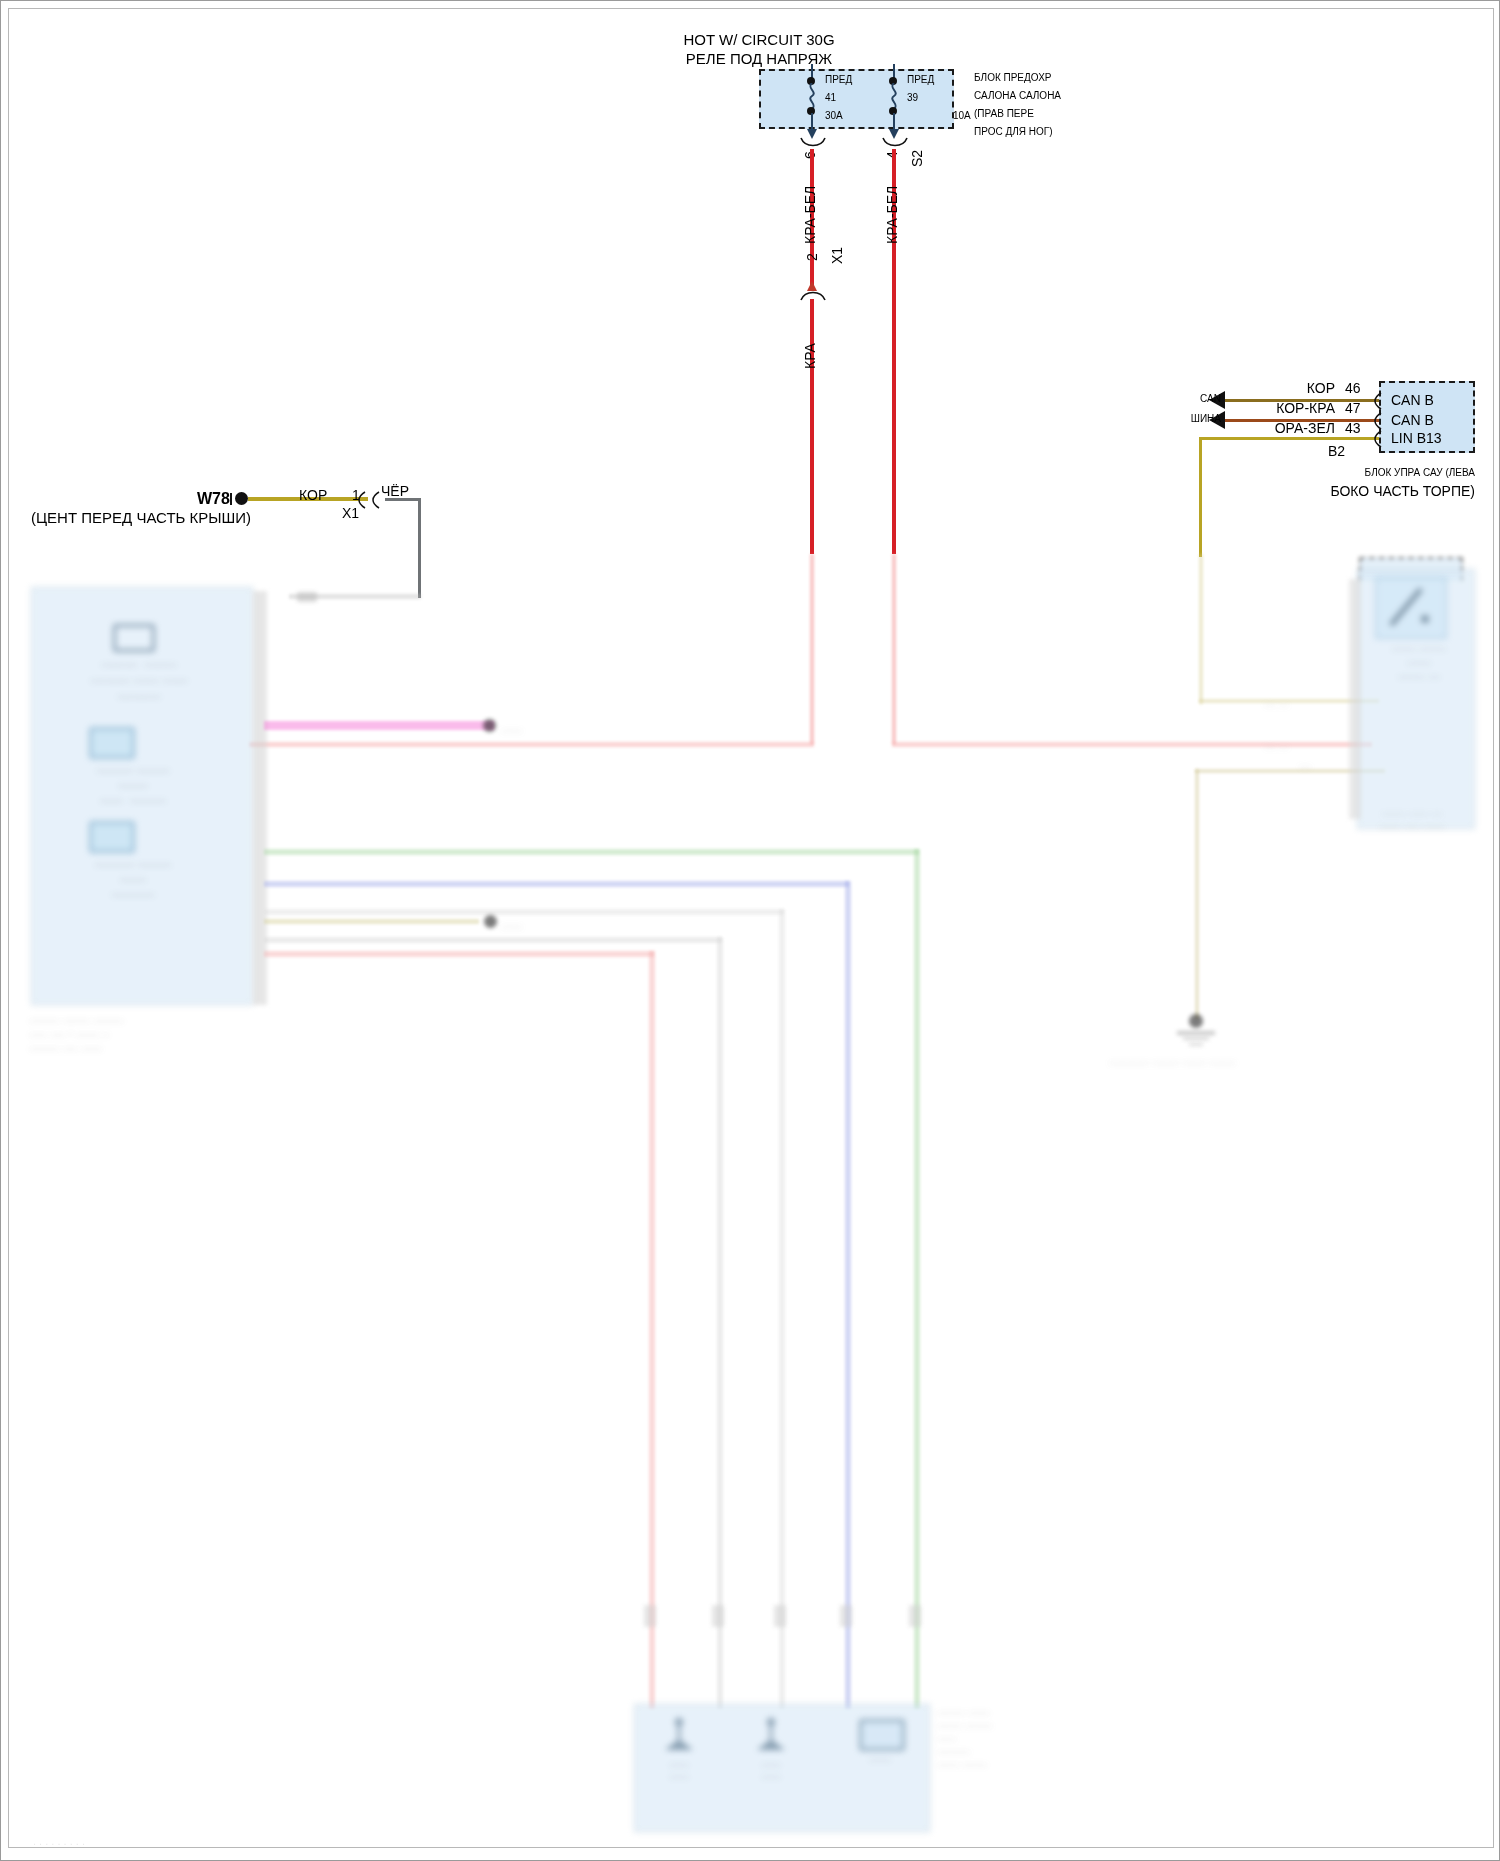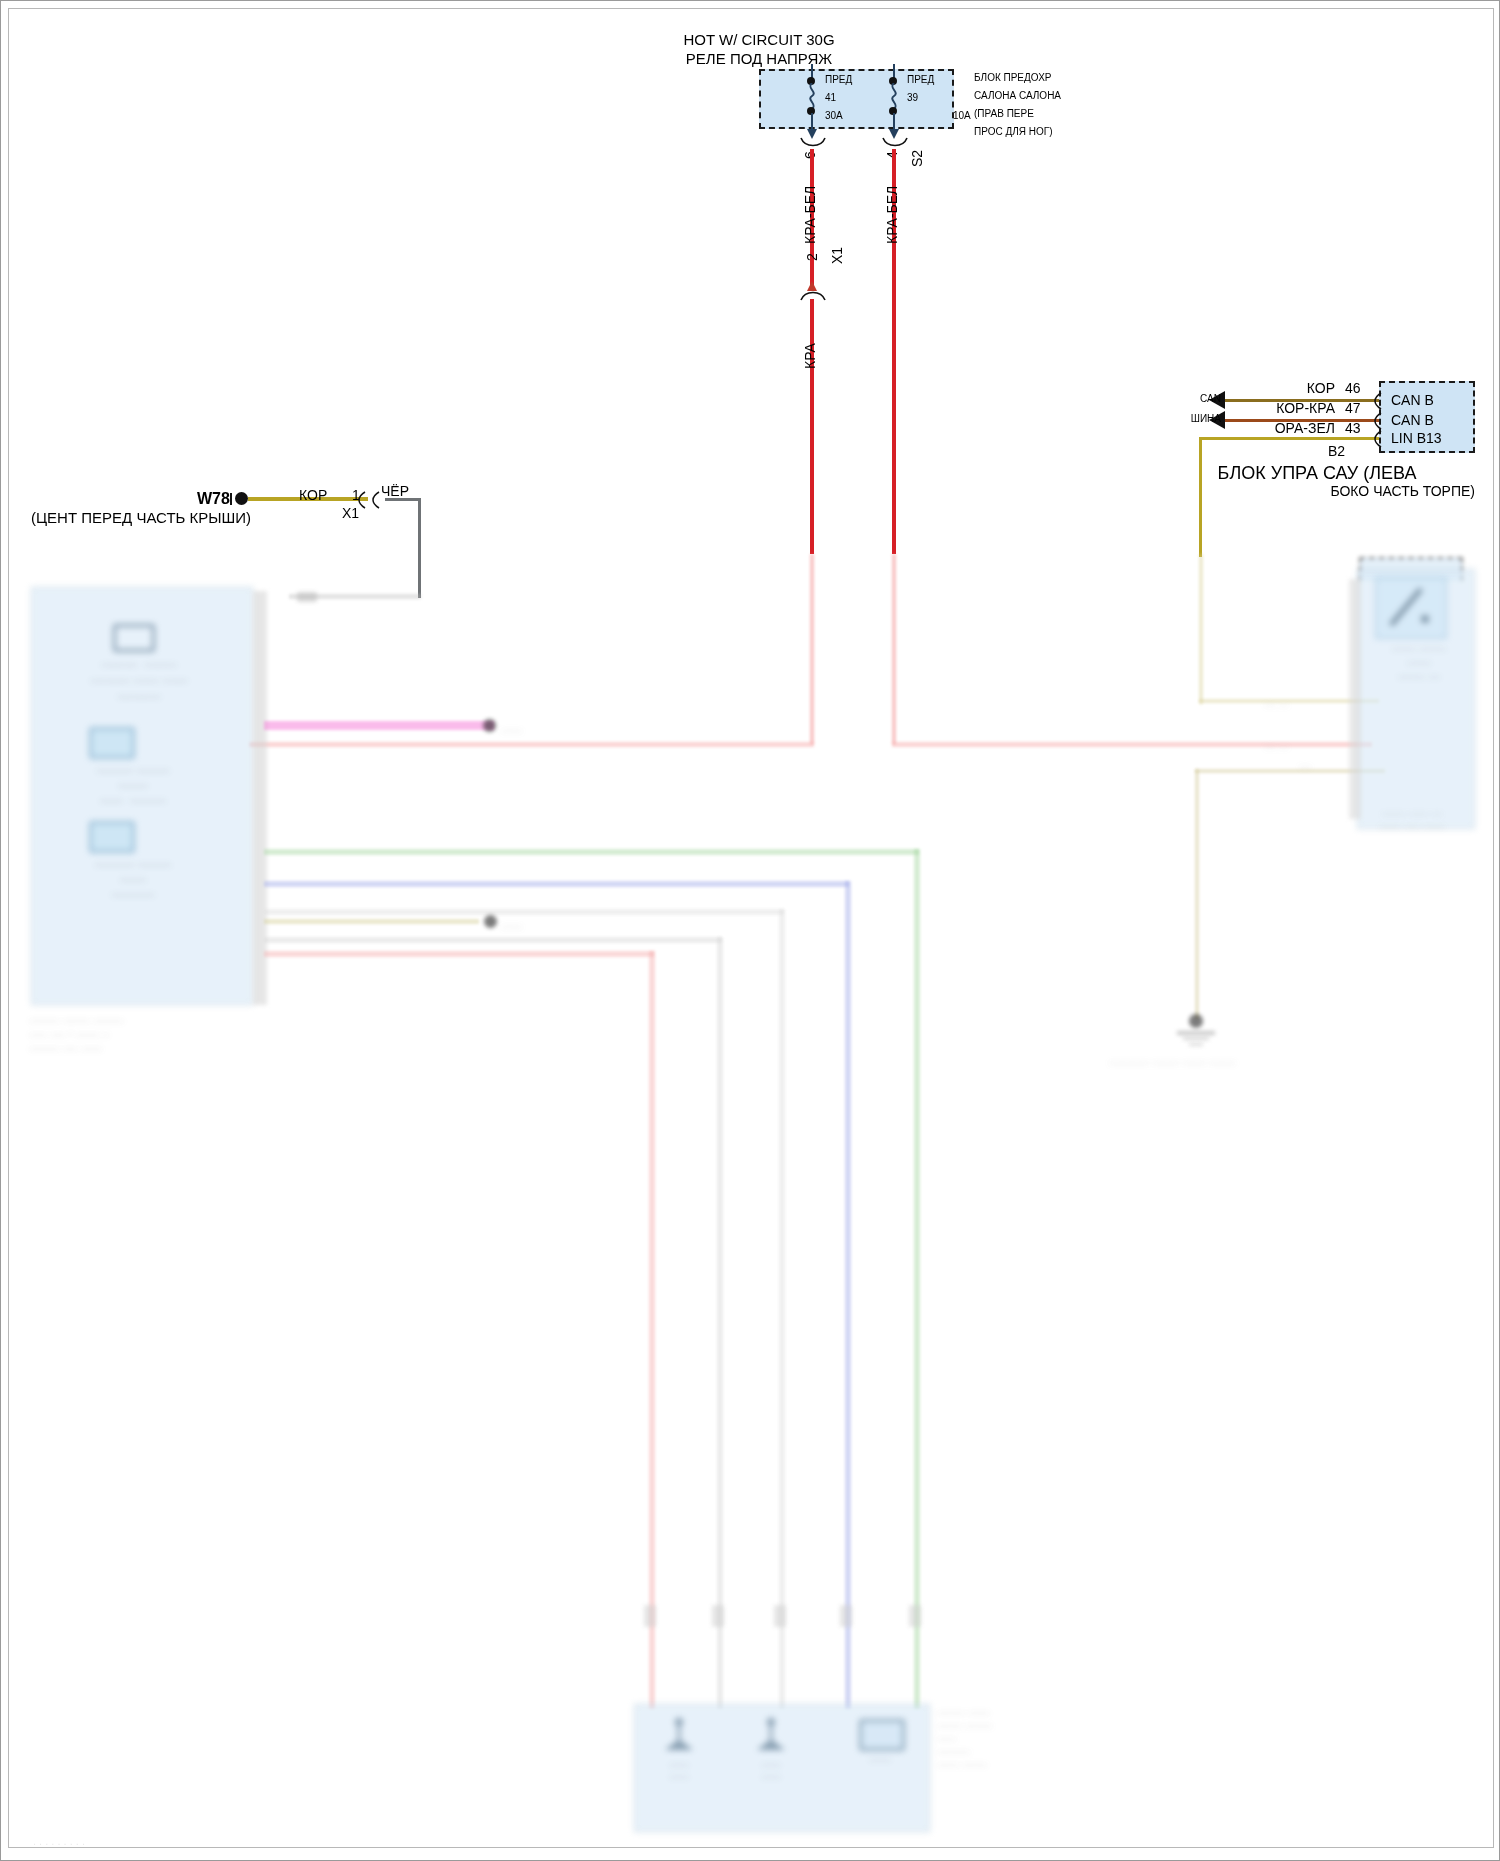--- a/index.html
+++ b/index.html
@@ -138,21 +138,21 @@
 
   <div class="wire" style="left:1190px;top:428px;width:180px;height:3px;background:#b8a424;"></div>
   <div class="txt r" style="left:1210px;top:410px;width:116px;font-size:14px;">ОРА-ЗЕЛ</div>
   <div class="txt" style="left:1336px;top:410px;font-size:14px;">43</div>
   <svg style="position:absolute;left:1362px;top:420px;" width="13" height="20">
     <path d="M10 2 C2 7, 2 13, 10 18" stroke="#111" stroke-width="1.5" fill="none"></path>
   </svg>
   <div class="txt" style="left:1382px;top:420px;font-size:14px;">LIN B13</div>
 
   <div class="txt r" style="left:1290px;top:433px;width:46px;font-size:14px;">B2</div>
-  <div class="txt r" style="left:1150px;top:455px;width:316px;font-size:18px;text-align:center;">БЛОК УПРА САУ (ЛЕВА</div>
+  <div class="txt r" style="left:1150px;top:455px;width:316px;font-size:10px;">БЛОК УПРА САУ (ЛЕВА</div>
   <div class="txt r" style="left:1150px;top:473px;width:316px;font-size:14px;">БОКО ЧАСТЬ ТОРПЕ)</div>
 
   <div class="wire" style="left:1190px;top:428px;width:3px;height:120px;background:#b8a424;"></div>
   <div class="wire blurwire" style="left:1190px;top:545px;width:4px;height:150px;background:#d8cf93;"></div>
   <div class="wire blurwire" style="left:1190px;top:690px;width:180px;height:4px;background:#d8cf93;"></div>
 
   <div class="wire blurwire" style="left:1186px;top:760px;width:190px;height:4px;background:#cfc591;"></div>
   <div class="wire blurwire" style="left:1186px;top:760px;width:4px;height:250px;background:#cfc591;"></div>
 
   <div class="dot blur2" style="left:1180px;top:1005px;width:14px;height:14px;"></div>

